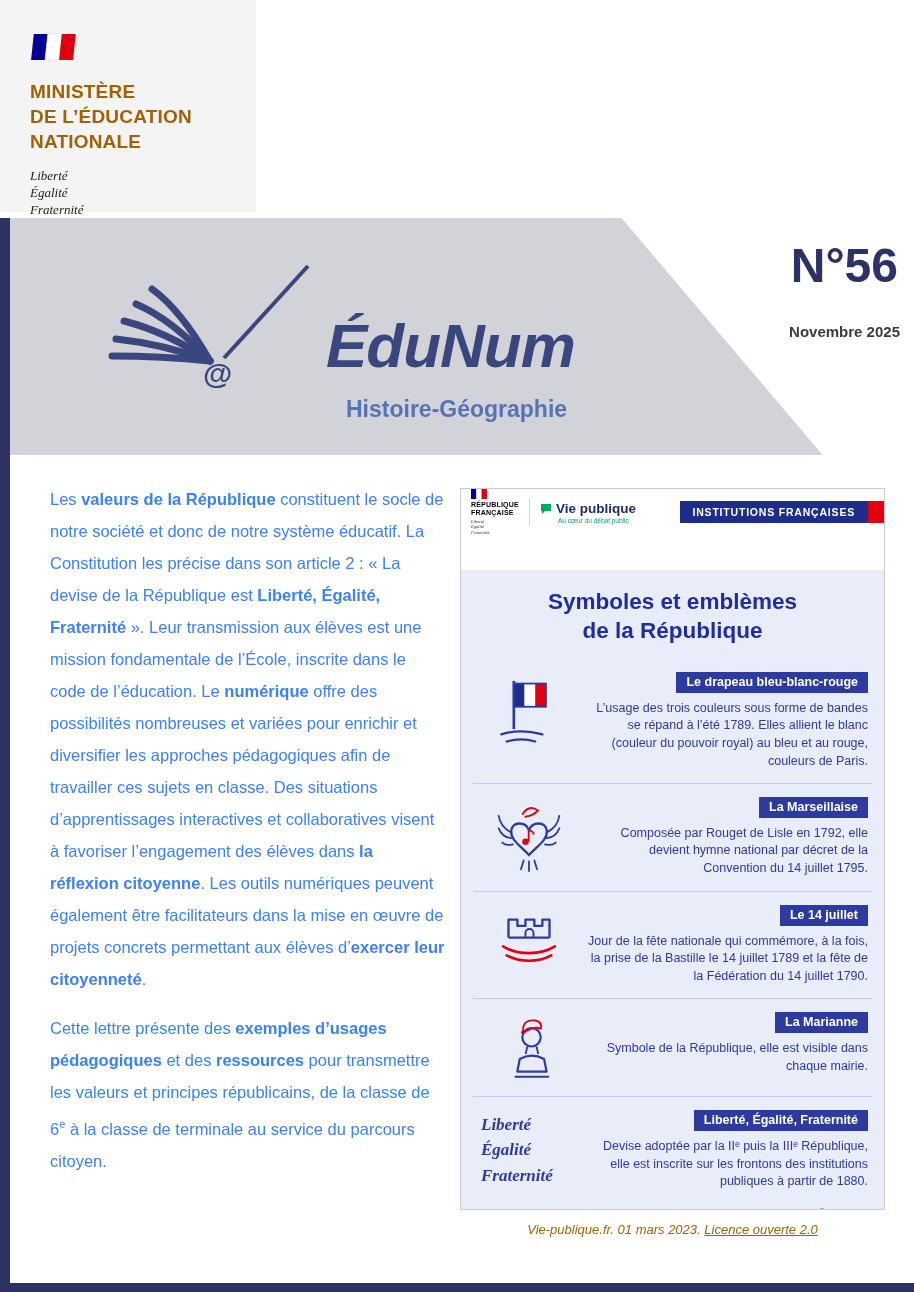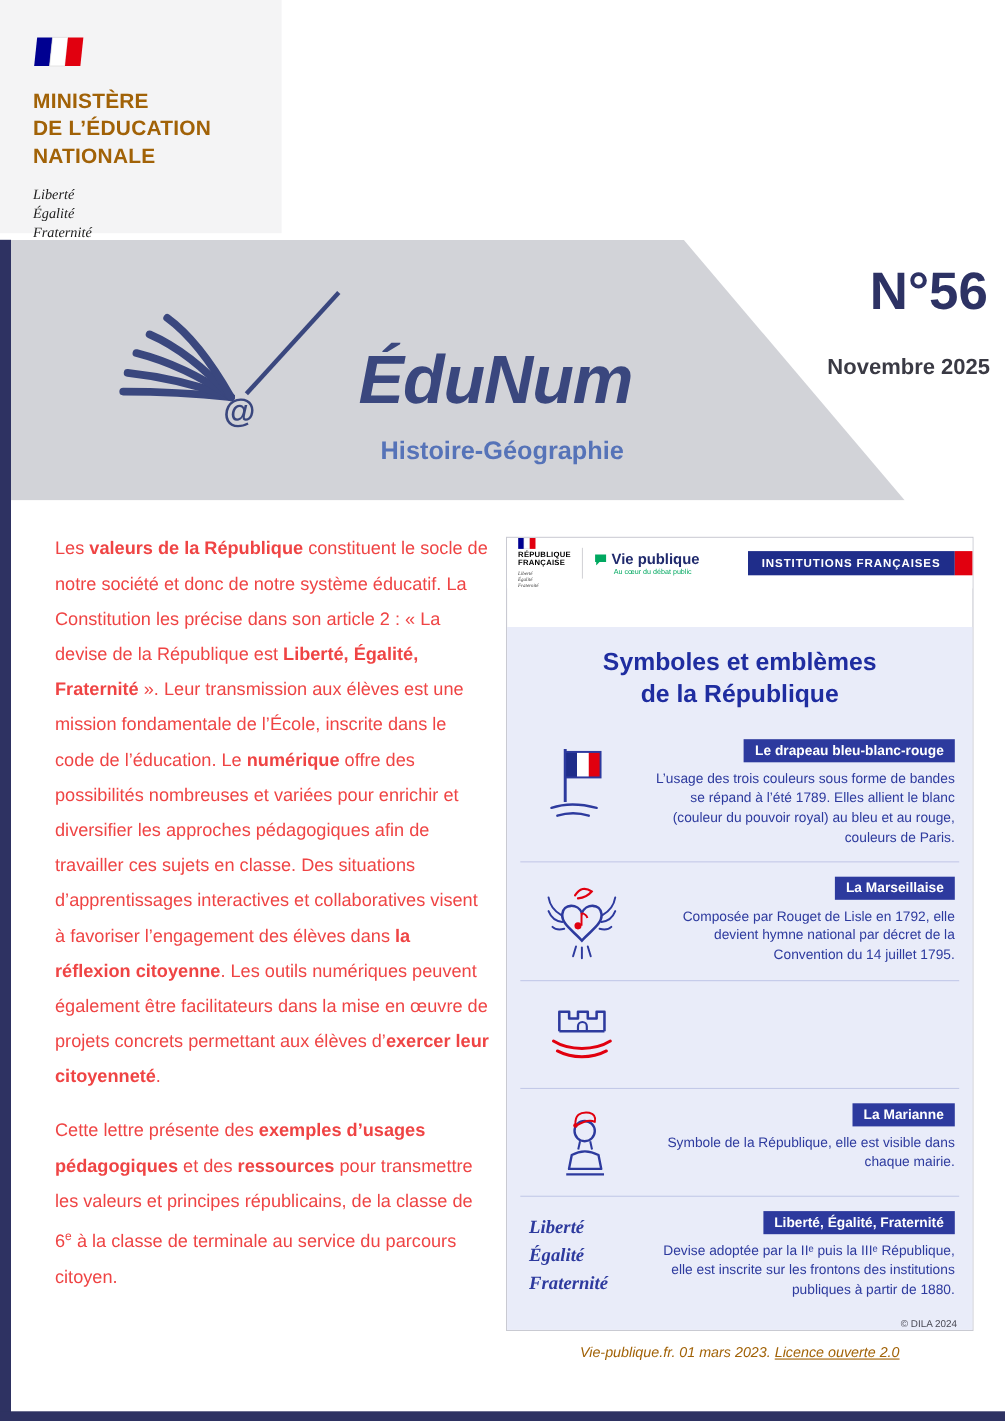--- a/index.html
+++ b/index.html
@@ -25,26 +25,26 @@
   .banner { position:absolute; left:0; top:218px; width:914px; height:237px; }
   .banner-bg { position:absolute; inset:0; background:#d2d3d8;
     clip-path:polygon(0 0, 68% 0, 90% 100%, 0 100%); }
   .edunum-logo { position:absolute; left:106px; top:42px; }
   .edunum-title { position:absolute; left:326px; top:92px; font-size:62px; font-weight:bold;
     font-style:italic; color:#3a477e; letter-spacing:-1px; }
   .edunum-subtitle { position:absolute; left:346px; top:178px; font-size:23px;
     font-weight:bold; color:#5673b8; }
   .issue-number { position:absolute; right:16px; top:20px; font-size:48px; font-weight:bold;
     color:#2d3264; }
-  .issue-date { position:absolute; right:14px; top:105px; font-size:20px; font-weight:bold;
+  .issue-date { position:absolute; right:14px; top:105px; font-size:15px; font-weight:bold;
     color:#3a3a44; }
 
   
   .left-col { position:absolute; left:50px; top:483px; width:396px;
-    font-size:16.5px; line-height:32px; color:#ef4444; }
+    font-size:16.5px; line-height:32px; color:#3b82f6; }
   .left-col p { margin:0 0 17px 0; }
   .b { font-weight:bold; }
   sup.small { font-size:11px; }
 
   
   .card { position:absolute; left:460px; top:488px; width:425px; height:722px;
     border:1px solid #c9cad2; background:#ffffff; display:flex; flex-direction:column; }
   .card-header { height:46px; flex:none; display:flex; align-items:center;
     padding-left:10px; background:#ffffff; }
   .rf-block { display:flex; flex-direction:column; line-height:1; }
@@ -218,20 +218,24 @@
     <div class="info-row">
       <div class="row-icon">
         <svg width="66" height="70" viewBox="0 0 74 78">
           <path d="M14 34 V14 h10 v7 h9 v-7 h10 v7 h9 v-7 h8 v20" stroke="#2d3a9e" stroke-width="2.6" fill="none" stroke-linejoin="round"></path>
           <line x1="14" y1="34" x2="60" y2="34" stroke="#2d3a9e" stroke-width="2.6"></line>
           <path d="M33 34 v-5 a4.5 4.5 0 0 1 9 0 v5" stroke="#2d3a9e" stroke-width="2.2" fill="none"></path>
           <path d="M8 44 C 24 54, 50 54, 66 44" stroke="#e1000f" stroke-width="3" fill="none" stroke-linecap="round"></path>
           <path d="M12 54 C 27 62, 47 62, 62 54" stroke="#e1000f" stroke-width="3" fill="none" stroke-linecap="round"></path>
         </svg>
       </div>
+      <div class="row-body">
+        <div class="row-label">Le 14 juillet</div>
+        <div class="row-desc">Jour de la fête nationale qui commémore, à la fois, la prise de la Bastille le 14 juillet 1789 et la fête de la Fédération du 14 juillet 1790.</div>
+      </div>
     </div>
 
     <div class="info-row">
       <div class="row-icon">
         <svg width="62" height="70" viewBox="0 0 74 82">
           <circle cx="40" cy="27" r="11" stroke="#2d3a9e" stroke-width="2.6" fill="none"></circle>
           <path d="M30 20 Q 29 5 45 7 Q 53 9 51 17 Q 44 13 31 21" stroke="#e1000f" stroke-width="2.2" fill="none" stroke-linejoin="round"></path>
           <circle cx="30" cy="21" r="2.4" fill="#e1000f"></circle>
           <line x1="35" y1="38" x2="33" y2="47" stroke="#2d3a9e" stroke-width="2.2"></line>
           <line x1="46" y1="38" x2="48" y2="47" stroke="#2d3a9e" stroke-width="2.2"></line>

